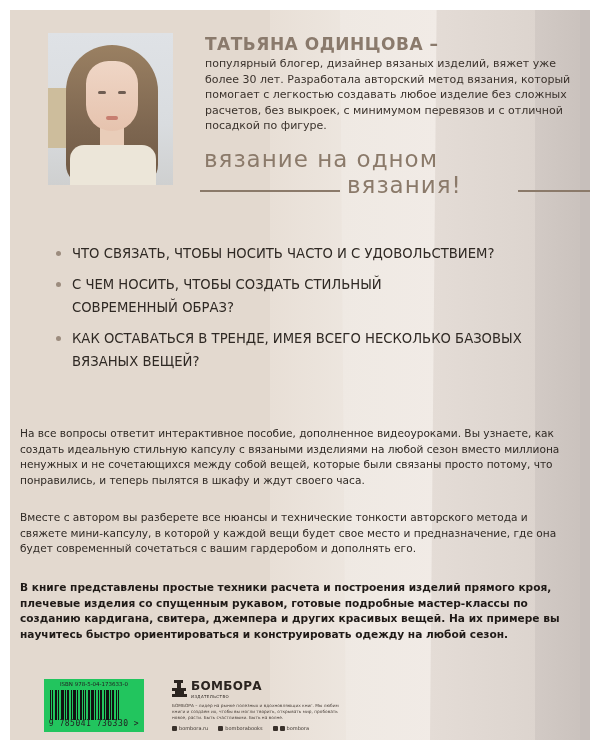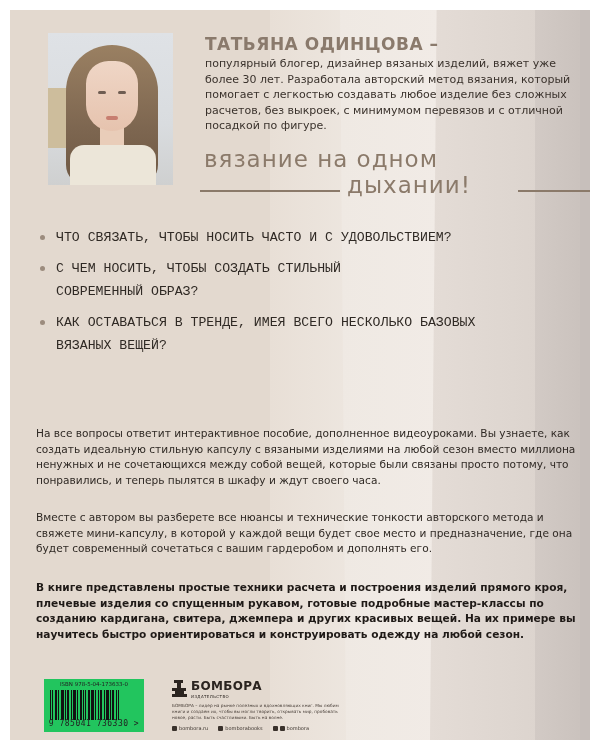--- a/index.html
+++ b/index.html
@@ -33,25 +33,25 @@
     letter-spacing:0.5px; font-family:"DejaVu Sans", sans-serif;
   }
   .author-bio {
     position:absolute; left:195px; top:46px; width:375px; font-size:11px; line-height:15.6px; color:#3a322c;
   }
   .slogan1 { position:absolute; left:194px; top:136px; font-size:23px; color:#8b7a6a; letter-spacing:1px; }
   .slogan2 { position:absolute; left:337px; top:162px; font-size:23px; color:#8b7a6a; letter-spacing:1px; }
   .rule-left { position:absolute; left:190px; top:180px; width:140px; height:1.5px; background:#8b7a6a; }
   .rule-right { position:absolute; left:508px; top:180px; width:72px; height:1.5px; background:#8b7a6a; }
 
-  .questions { position:absolute; left:26px; top:216px; width:540px; margin:0; padding:0; list-style:none;font-family:Liberation Mono, monospace; }
+  .questions { position:absolute; left:26px; top:216px; width:540px; margin:16px; padding:0; list-style:none; }
   .questions li { position:relative; padding-left:20px; font-size:13.2px; line-height:23px; color:#2f2924; margin-bottom:8px; text-transform:uppercase; }
   .questions li .dot { position:absolute; left:4px; top:9px; width:5px; height:5px; border-radius:50%; background:#9c8c7e; }
 
-  .para { position:absolute; left:26px; width:540px; font-size:10.6px; line-height:15.6px; color:#2f2924; margin:0; }
+  .para { position:absolute; left:10px; width:540px; font-size:10.6px; line-height:15.6px; color:#2f2924; margin:0; }
   .p1 { top:416px; }
   .p2 { top:500px; }
   .p3 { top:570px; font-weight:bold; color:#1f1a17; }
 
   .barcode-box { position:absolute; left:34px; top:669px; width:100px; height:53px; background:#22c55e; }
   .isbn-label { position:absolute; left:0; right:0; top:2px; text-align:center; font-size:5.5px; color:#222; font-family:"DejaVu Sans", sans-serif; }
   .bars { position:absolute; left:6px; top:11px; width:86px; height:30px; display:flex; align-items:stretch; }
   .bars span { display:block; background:#111; height:100%; }
   .bars i { display:block; height:100%; }
   .isbn-digits { position:absolute; left:0; right:0; top:40px; text-align:center; font-size:8px; color:#222; letter-spacing:0.5px; font-family:"DejaVu Sans Mono", monospace; }
@@ -87,21 +87,21 @@
     <div class="eye" style="left:50px"></div>
     <div class="eye" style="left:70px"></div>
     <div class="lips"></div>
   </div>
 
   <div class="author-name">ТАТЬЯНА ОДИНЦОВА –</div>
   <div class="author-bio">популярный блогер, дизайнер вязаных изделий, вяжет уже более 30 лет. Разработала авторский метод вязания, который помогает с легкостью создавать любое изделие без сложных расчетов, без выкроек, с минимумом перевязов и с отличной посадкой по фигуре.</div>
 
   <div class="slogan1">вязание на одном</div>
   <div class="rule-left"></div>
-  <div class="slogan2">дыхании!</div>
+  <div class="slogan2">вязания!</div>
   <div class="rule-right"></div>
 
   <ul class="questions">
     <li><span class="dot"></span><span>Что связать, чтобы носить часто и с удовольствием?</span></li>
     <li style="width:330px"><span class="dot"></span><span>С чем носить, чтобы создать стильный современный образ?</span></li>
     <li style="width:450px"><span class="dot"></span><span>Как оставаться в тренде, имея всего несколько базовых вязаных вещей?</span></li>
   </ul>
 
   <p class="para p1">На все вопросы ответит интерактивное пособие, дополненное видеоуроками. Вы узнаете, как создать идеальную стильную капсулу с вязаными изделиями на любой сезон вместо миллиона ненужных и не сочетающихся между собой вещей, которые были связаны просто потому, что понравились, и теперь пылятся в шкафу и ждут своего часа.</p>
   <p class="para p2">Вместе с автором вы разберете все нюансы и технические тонкости авторского метода и свяжете мини-капсулу, в которой у каждой вещи будет свое место и предназначение, где она будет современный сочетаться с вашим гардеробом и дополнять его.</p>

